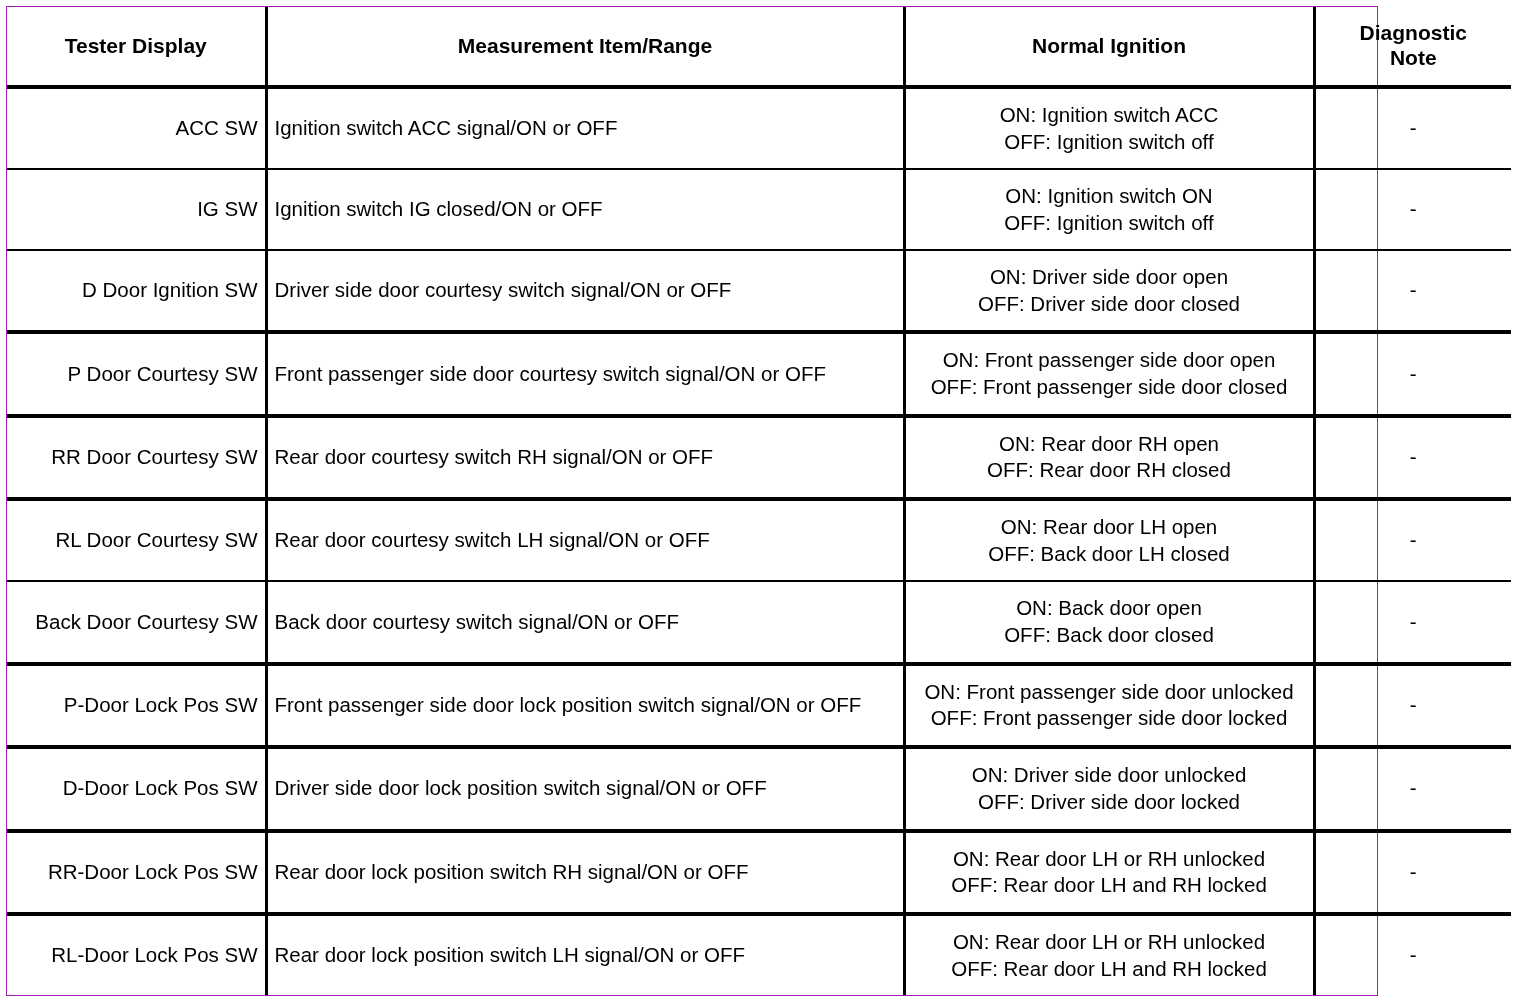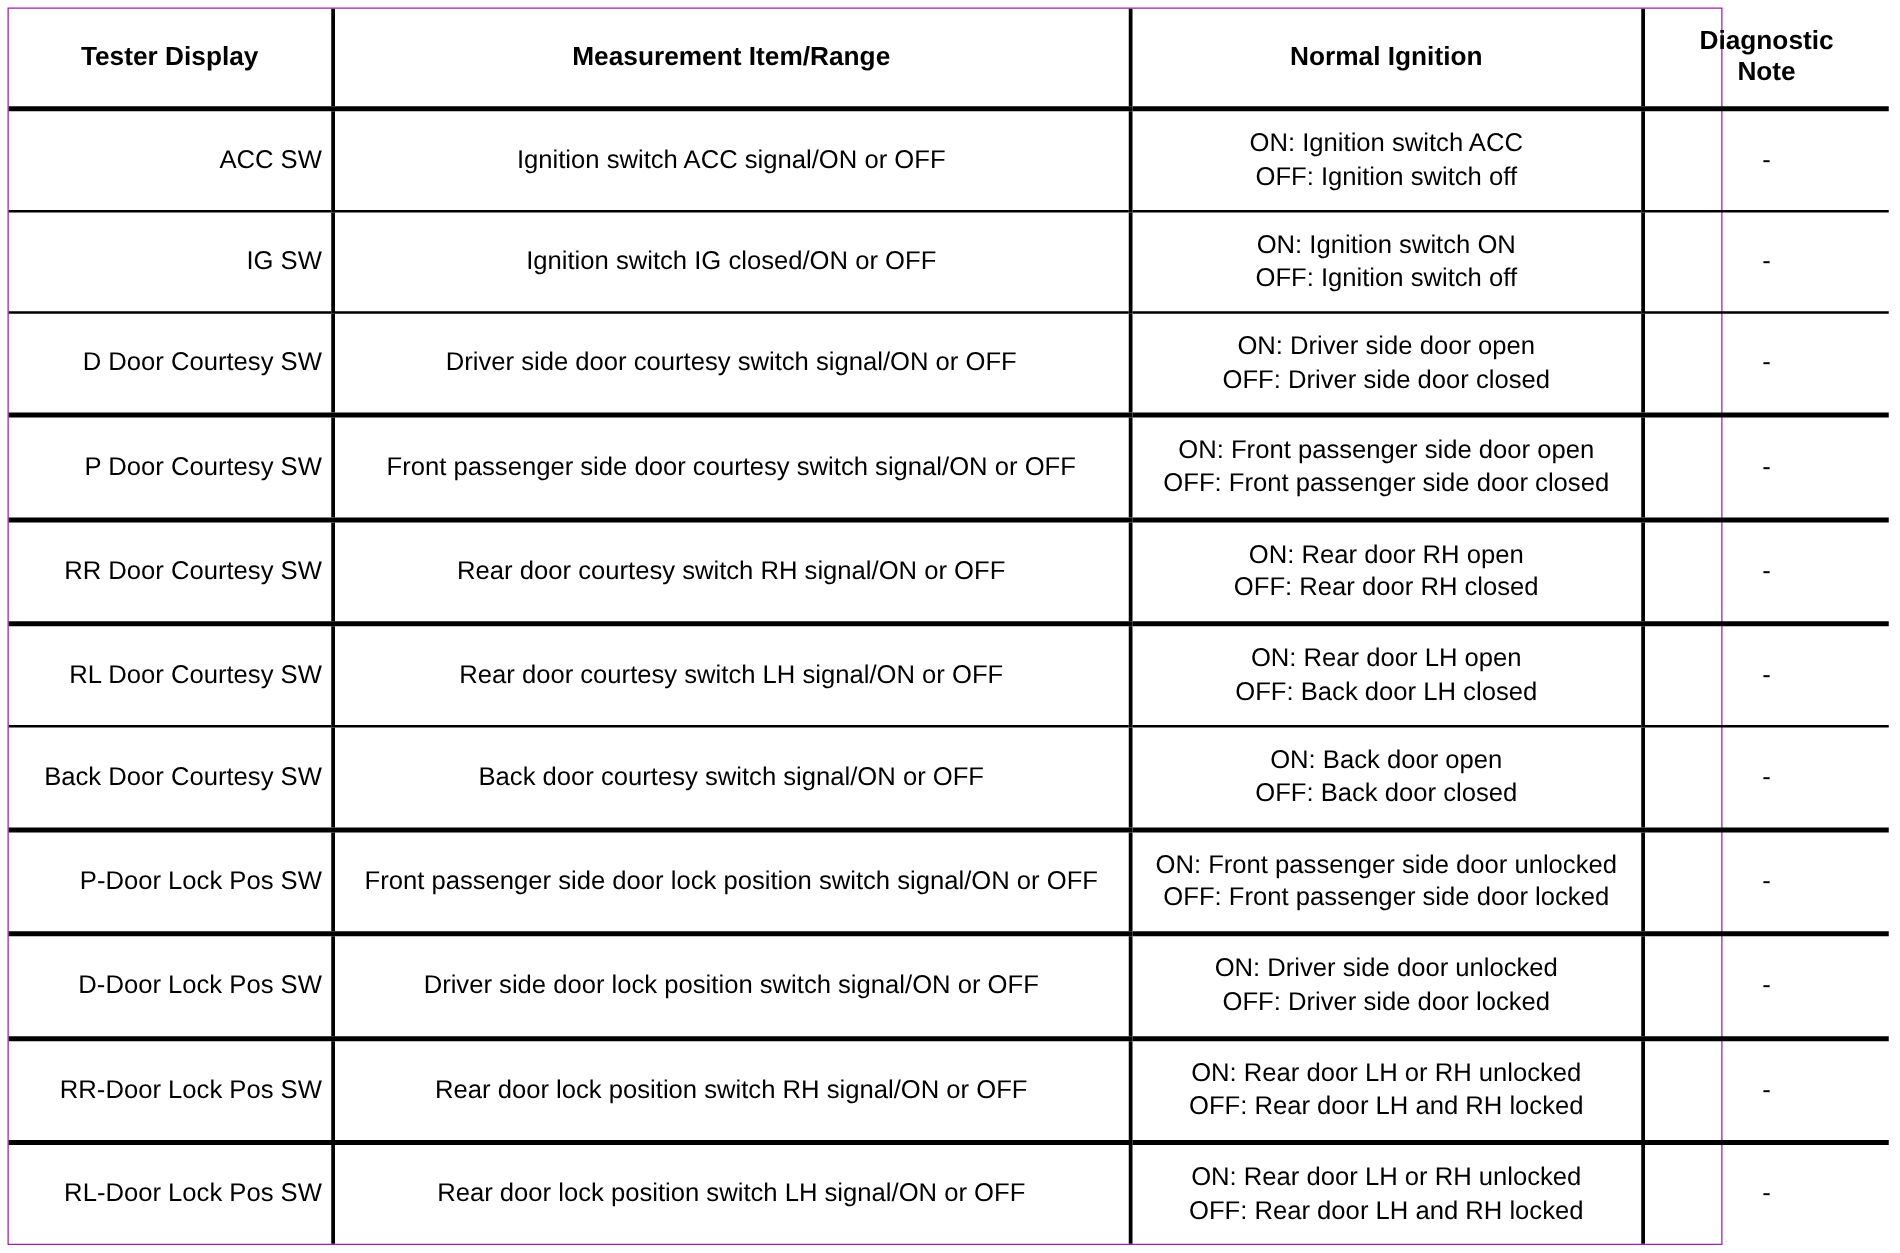--- a/index.html
+++ b/index.html
@@ -61,21 +61,21 @@
   }
   tbody td:last-child { border-right: none; }
   tbody tr:last-child td { border-bottom: none; }
 
   tbody tr.sep-thick td { border-bottom: 4px solid #000; }
 
   td.tester {
     text-align: right;
   }
   td.item {
-    text-align: center;
+    text-align: left;
   }
   td.cond {
     text-align: center;
   }
   td.note {
     text-align: center;
   }
 
   .cond-line { display: block; white-space: normal; }
 </style>
@@ -117,21 +117,21 @@
         <td class="tester">IG SW</td>
         <td class="item">Ignition switch IG closed/ON or OFF</td>
         <td class="cond">
           <span class="cond-line">ON: Ignition switch ON</span>
           <span class="cond-line">OFF: Ignition switch off</span>
         </td>
         <td class="note">-</td>
       </tr>
 
       <tr class="sep-thick">
-        <td class="tester">D Door Courtesy SW</td>
+        <td class="tester">D Door Ignition SW</td>
         <td class="item">Driver side door courtesy switch signal/ON or OFF</td>
         <td class="cond">
           <span class="cond-line">ON: Driver side door open</span>
           <span class="cond-line">OFF: Driver side door closed</span>
         </td>
         <td class="note">-</td>
       </tr>
 
       <tr class="sep-thick">
         <td class="tester">P Door Courtesy SW</td>

